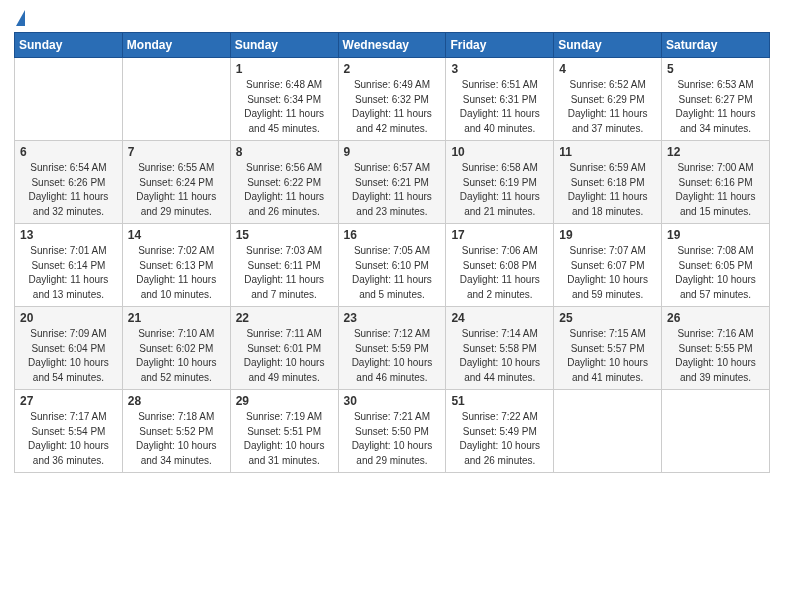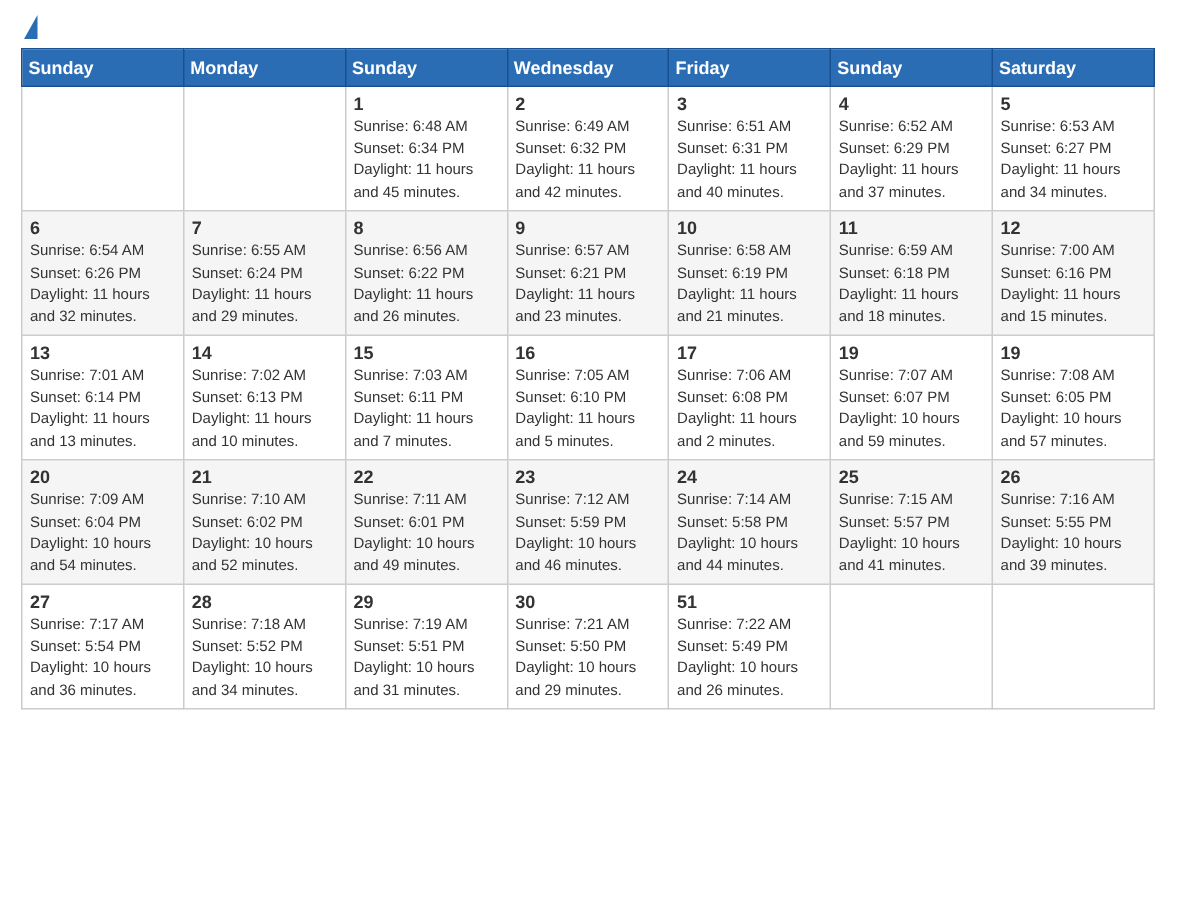--- a/index.html
+++ b/index.html
@@ -92,20 +92,21 @@
     .day-num {
       font-weight: bold;
       font-size: 12px;
       display: block;
       margin-bottom: 2px;
     }
     .cell-text {
       font-size: 10px;
       line-height: 1.45;
       color: #333;
+      text-align: center;
     }
     .empty-cell {
       background: #fff !important;
     }
   </style>
 </head>
 <body>
 
 <div class="page">
   <div class="header">

